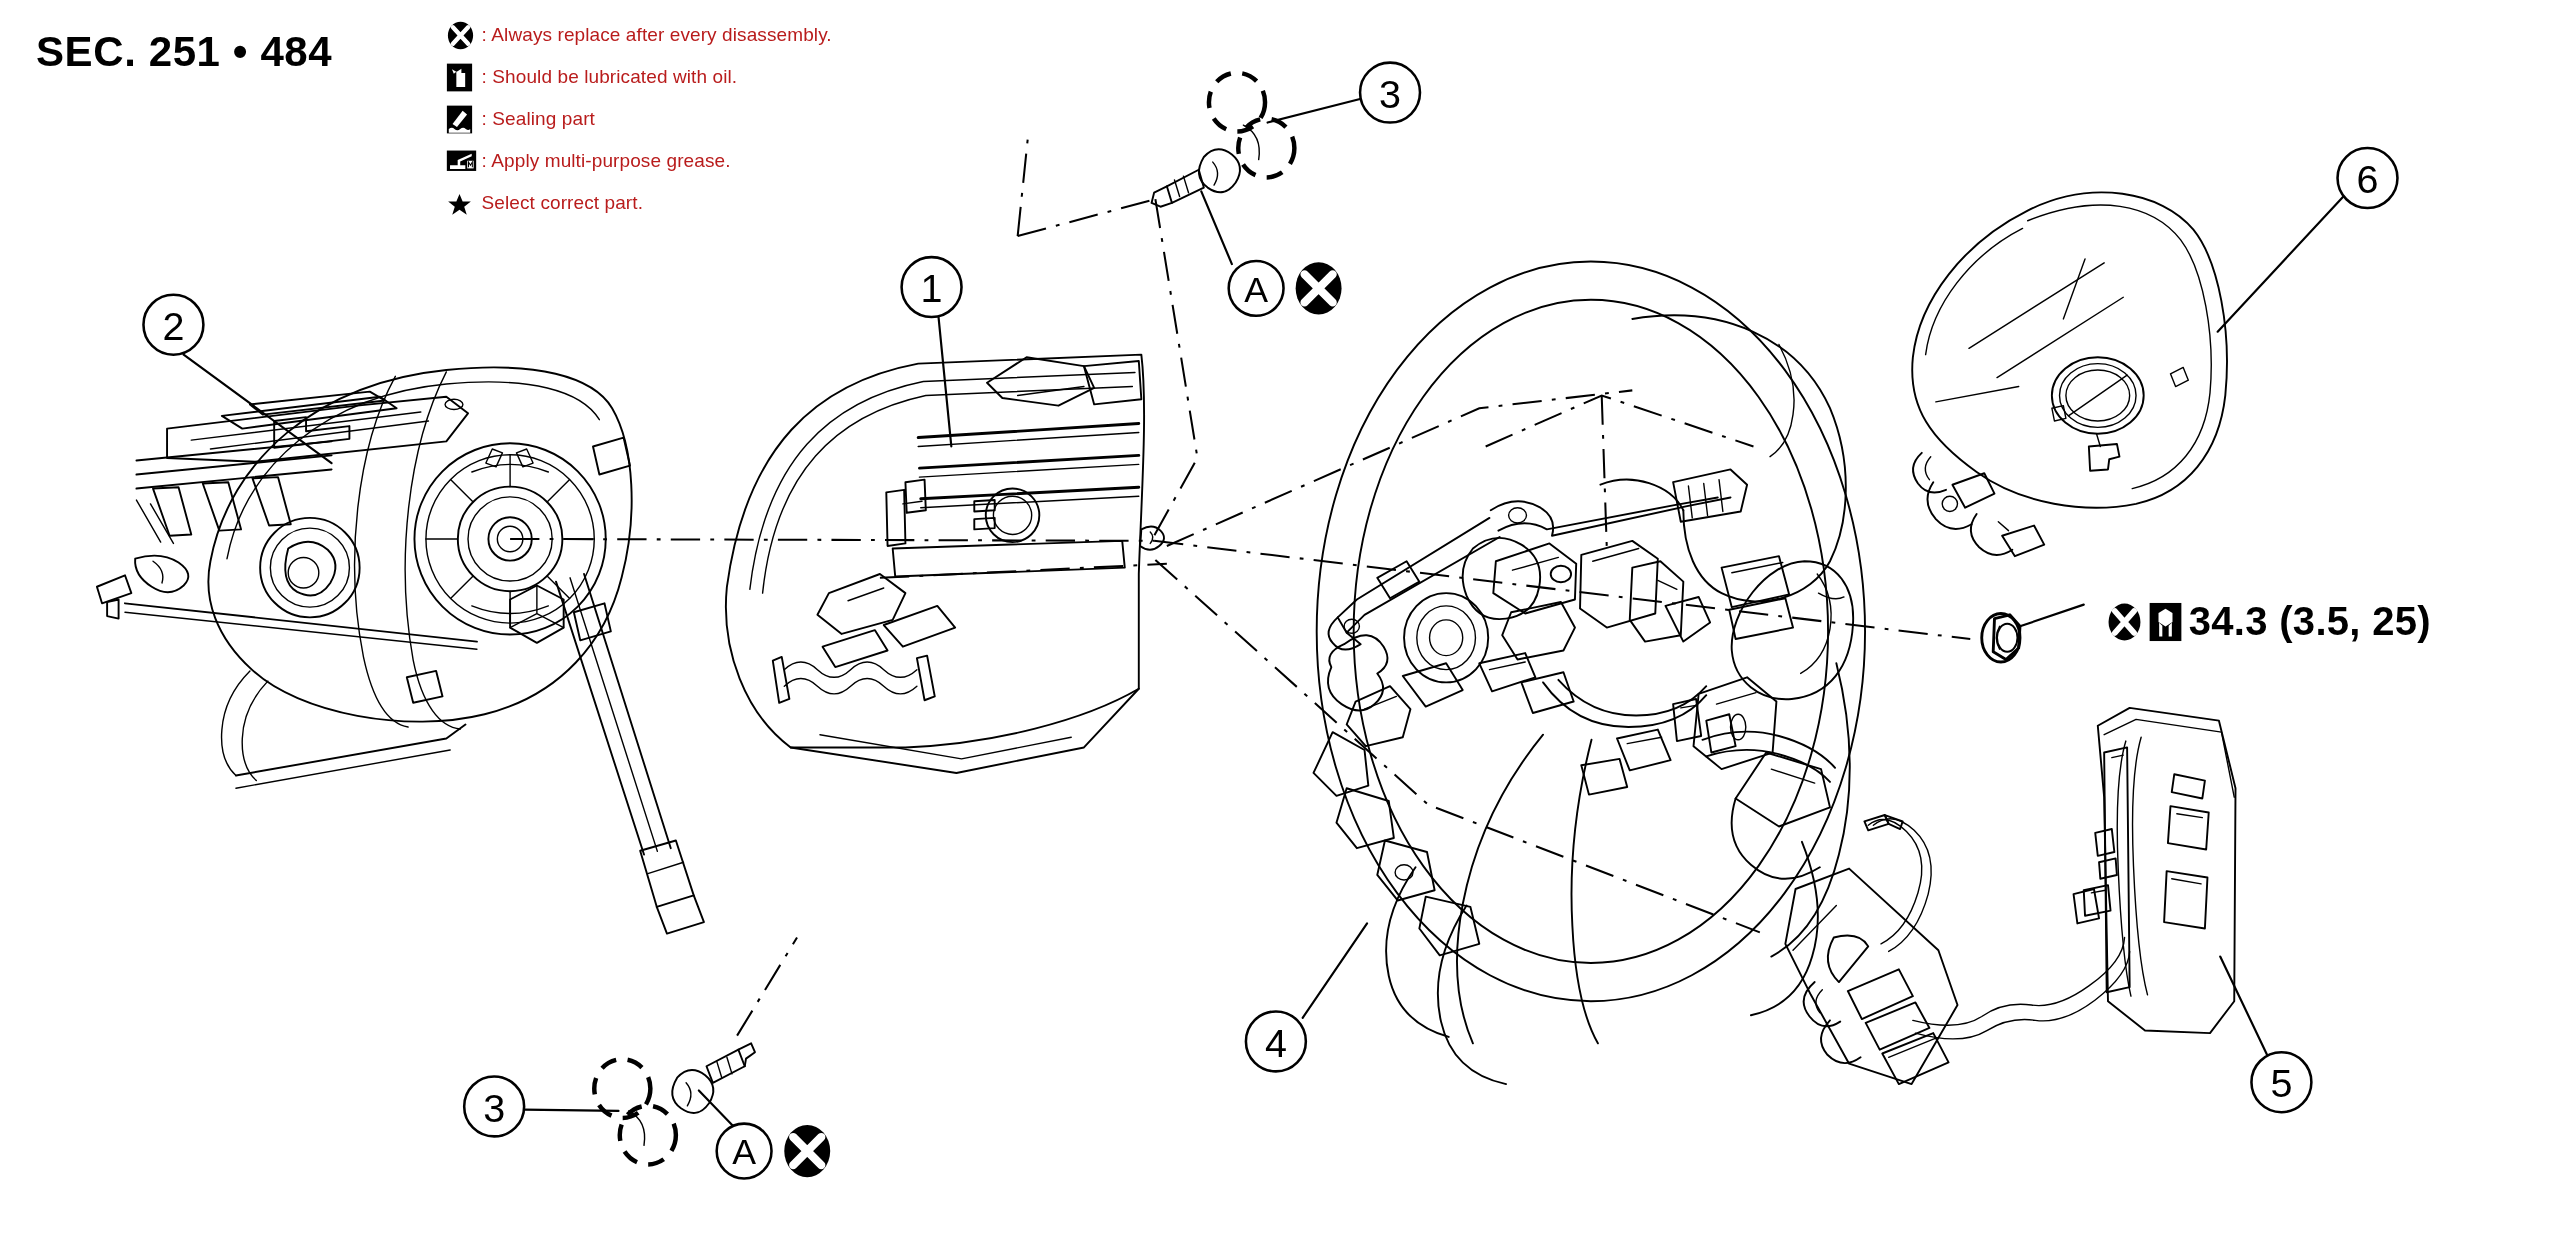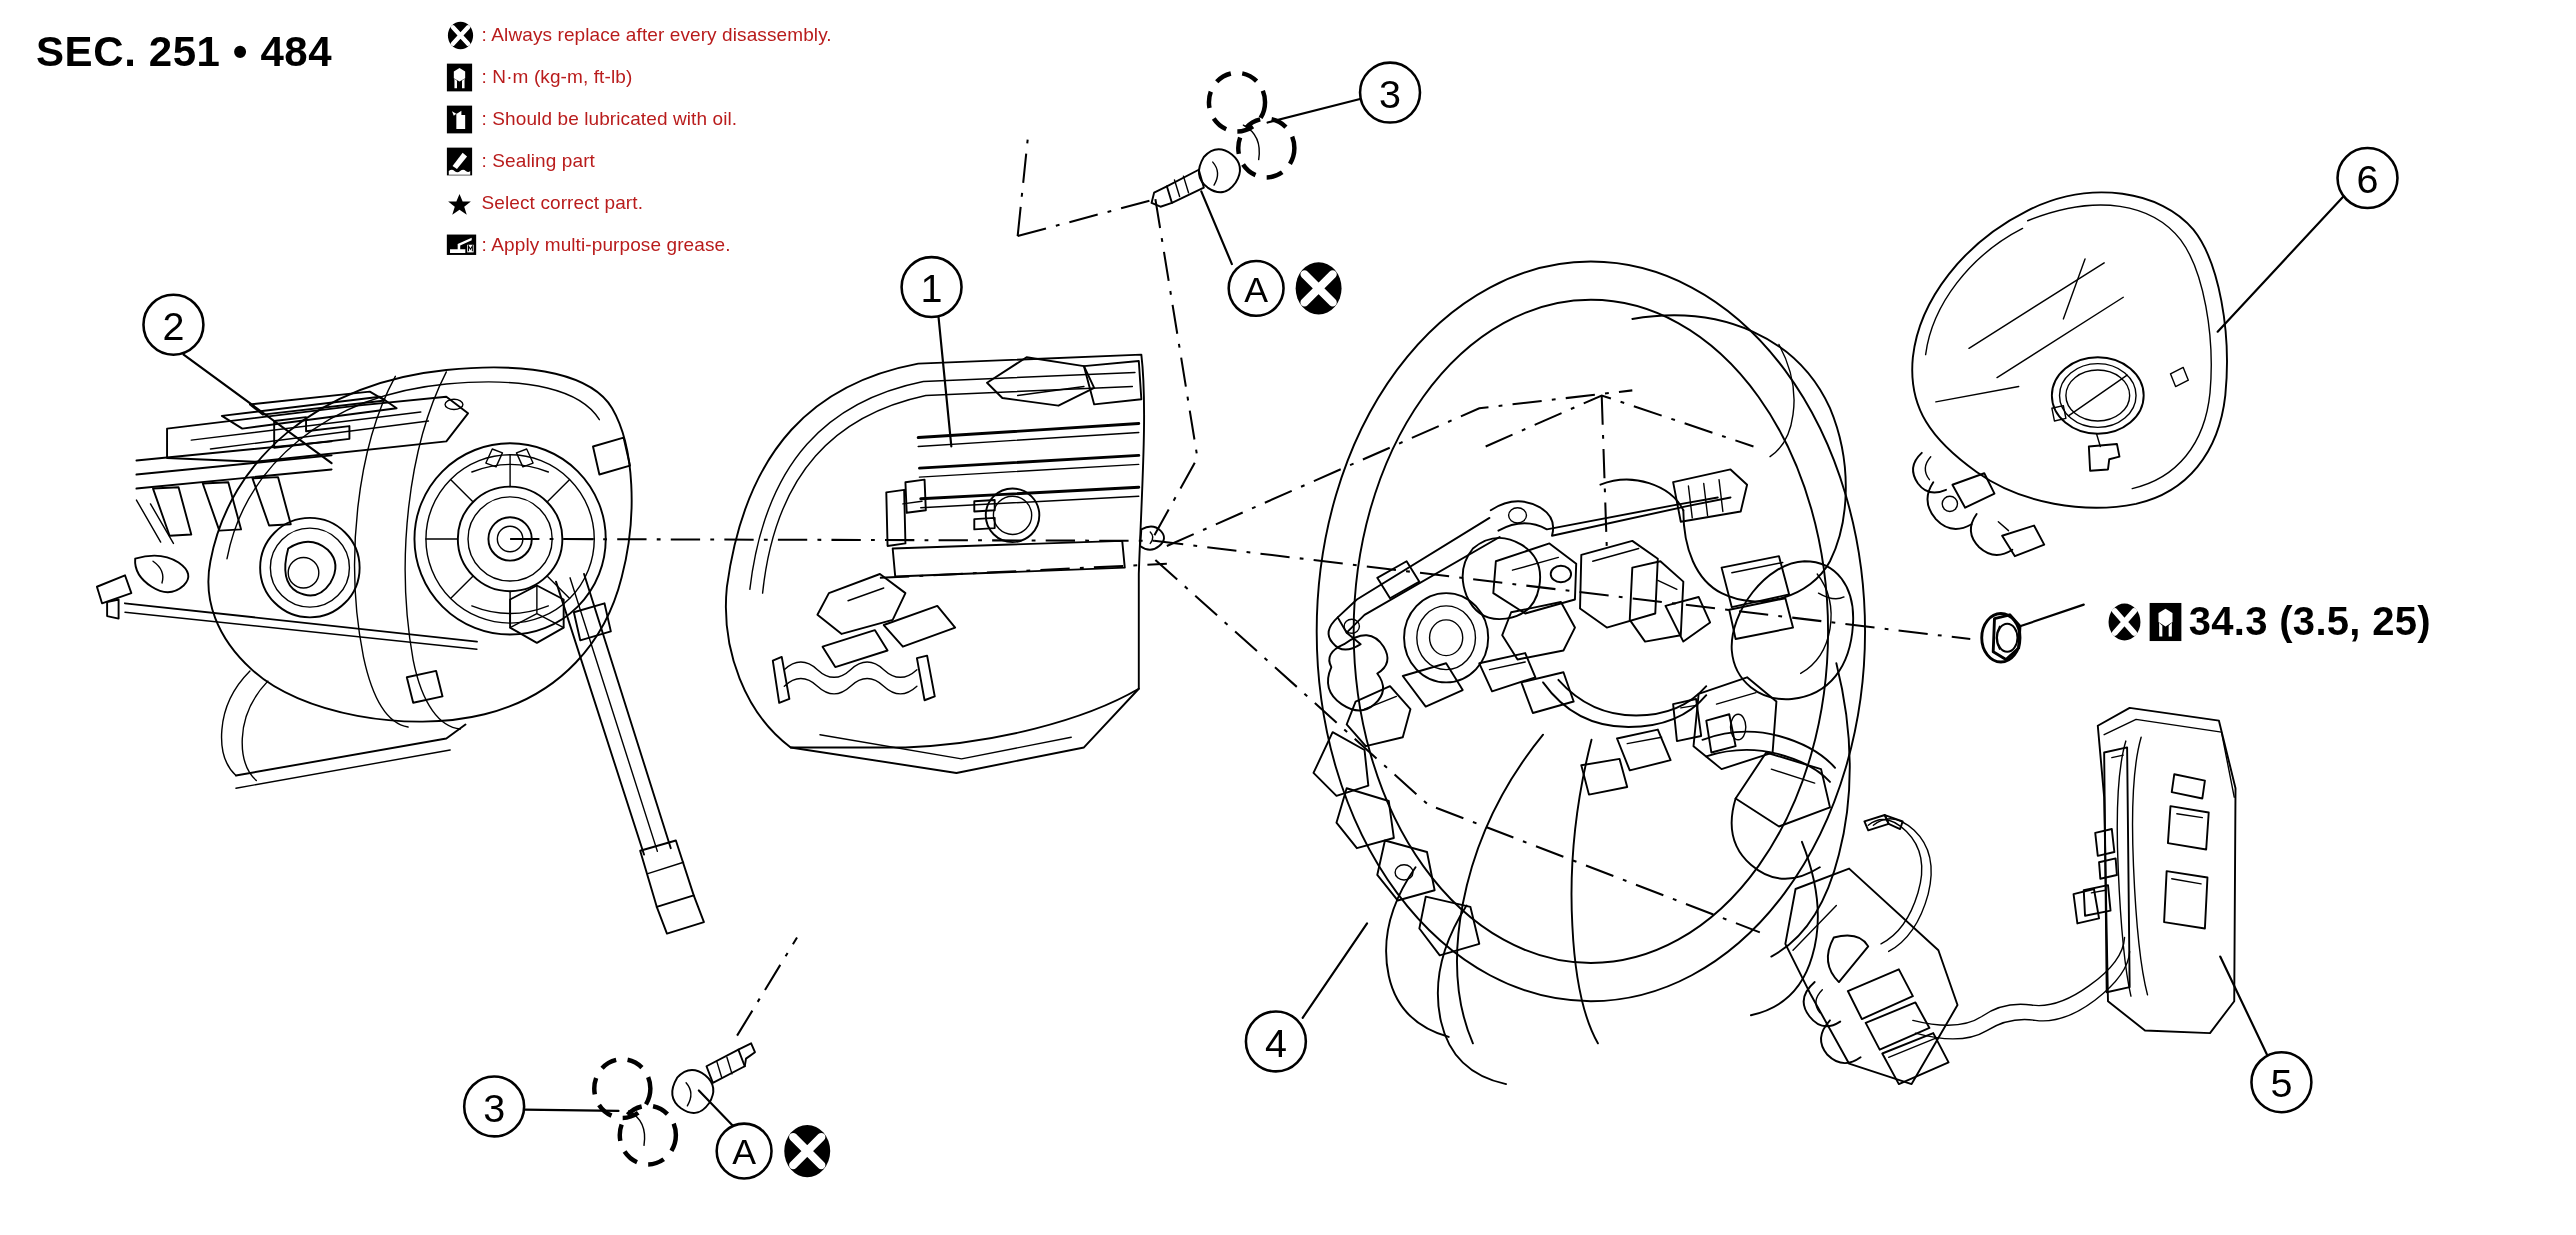--- a/index.html
+++ b/index.html
@@ -52,31 +52,20 @@
     <div class="legend-row">
       <span class="legend-sym">
         <svg width="29" height="29" viewBox="0 0 46 46">
           <ellipse cx="23" cy="23" rx="20" ry="22" class="blk"></ellipse>
           <path d="M11 10 L35 36 M35 10 L11 36" stroke="#fff" stroke-width="7" fill="none" stroke-linecap="round"></path>
         </svg>
       </span>
       <span class="legend-txt">: Always replace after every disassembly.</span>
     </div>
 
-    <div class="legend-row">
-      <span class="legend-sym">
-        <svg width="27" height="29" viewBox="0 0 42 46">
-          <rect x="1" y="1" width="40" height="44" class="blk"></rect>
-          <path d="M21 8 L30 13.5 L30 24 L21 29.5 L12 24 L12 13.5 Z" fill="#fff"></path>
-          <path d="M13 25 L13 40 L17 40 L17 28 Z" fill="#fff"></path>
-          <path d="M29 25 L29 40 L25 40 L25 28 Z" fill="#fff"></path>
-        </svg>
-      </span>
-      <span class="legend-txt">: N·m (kg-m, ft-lb)</span>
-    </div>
 
 
     <div class="legend-row">
       <span class="legend-sym">
         <svg width="27" height="29" viewBox="0 0 42 46">
           <rect x="1" y="1" width="40" height="44" class="blk"></rect>
           <path d="M16 14 L16 38 L30 38 L30 16 L24 16 L24 9 L18 13 Z" fill="#fff"></path>
           <path d="M16 14 L9 10 L12 17 Z" fill="#fff"></path>
         </svg>
       </span>
@@ -89,37 +78,37 @@
           <rect x="1" y="1" width="40" height="44" class="blk"></rect>
           <path d="M10 30 L26 9 L33 15 L17 35 Z" fill="#fff"></path>
           <path d="M4 38 q5 -4 9 0 q5 4 9 0 q5 -4 9 0 q4 3 7 0 L38 44 L4 44 Z" fill="#fff"></path>
         </svg>
       </span>
       <span class="legend-txt">: Sealing part</span>
     </div>
 
     <div class="legend-row">
       <span class="legend-sym">
-        <svg width="27" height="29" viewBox="0 0 42 46">
-          <path d="M21 8 L26 20 L39 20 L28.5 28 L32.5 41 L21 33 L9.5 41 L13.5 28 L3 20 L16 20 Z" class="blk"></path>
-        </svg>
-      </span>
-      <span class="legend-txt">Select correct part.</span>
-    </div>
-
-    <div class="legend-row">
-      <span class="legend-sym">
         <svg width="31" height="25.5" viewBox="0 0 48 40">
           <rect x="1" y="4" width="46" height="32" class="blk"></rect>
           <path d="M6 27 L18 27 L18 19 L40 9 L40 13 L22 21 L22 27 L30 27 L30 33 L6 33 Z" fill="#fff"></path>
           <rect x="33" y="20" width="10" height="12" fill="#fff"></rect>
           <path d="M35 30 L35 22 L38 27 L41 22 L41 30" stroke="#000" stroke-width="1.6" fill="none"></path>
         </svg>
       </span>
       <span class="legend-txt">: Apply multi-purpose grease.</span>
+    </div>
+
+    <div class="legend-row">
+      <span class="legend-sym">
+        <svg width="27" height="29" viewBox="0 0 42 46">
+          <path d="M21 8 L26 20 L39 20 L28.5 28 L32.5 41 L21 33 L9.5 41 L13.5 28 L3 20 L16 20 Z" class="blk"></path>
+        </svg>
+      </span>
+      <span class="legend-txt">Select correct part.</span>
     </div>
   </div>
 
   <div id="torque-block">
     <span>
       <svg width="37" height="40" viewBox="0 0 58 62">
         <ellipse cx="29" cy="31" rx="25" ry="29" class="blk"></ellipse>
         <path d="M14 14 L44 48 M44 14 L14 48" stroke="#fff" stroke-width="9" fill="none" stroke-linecap="round"></path>
       </svg>
     </span>

